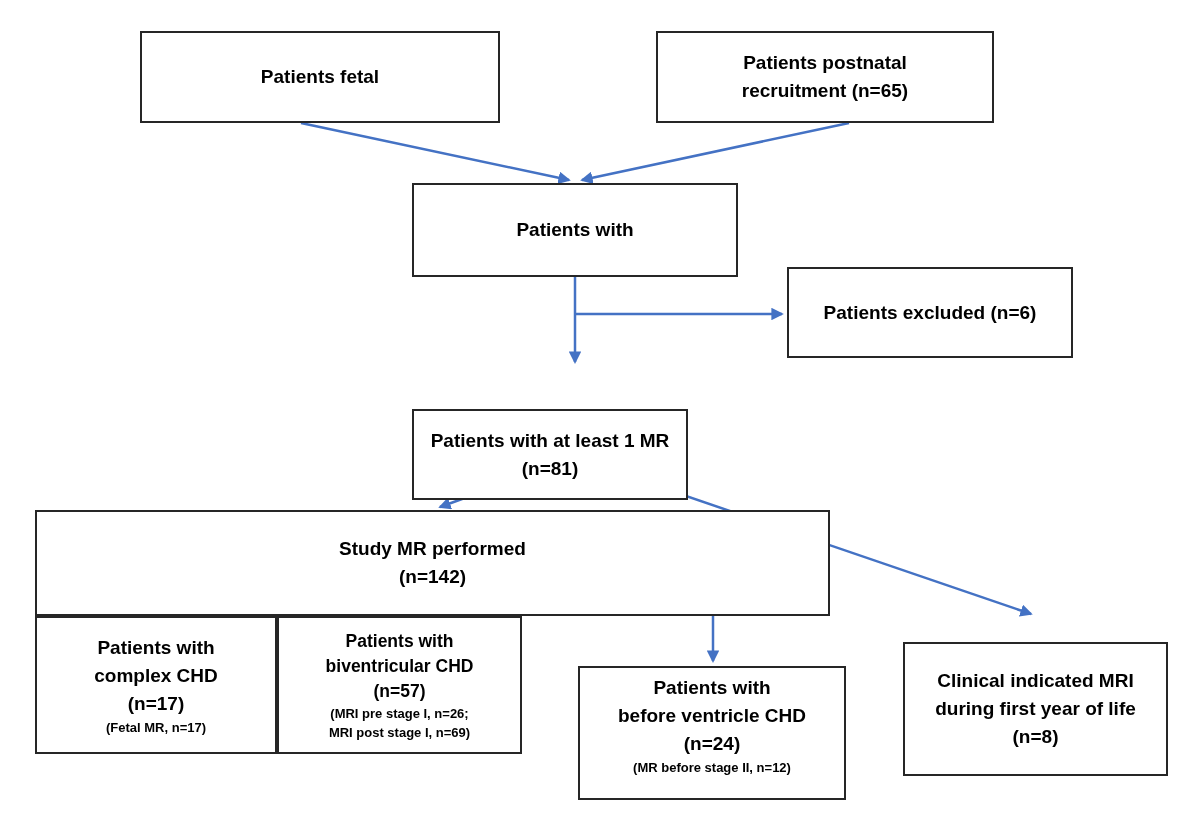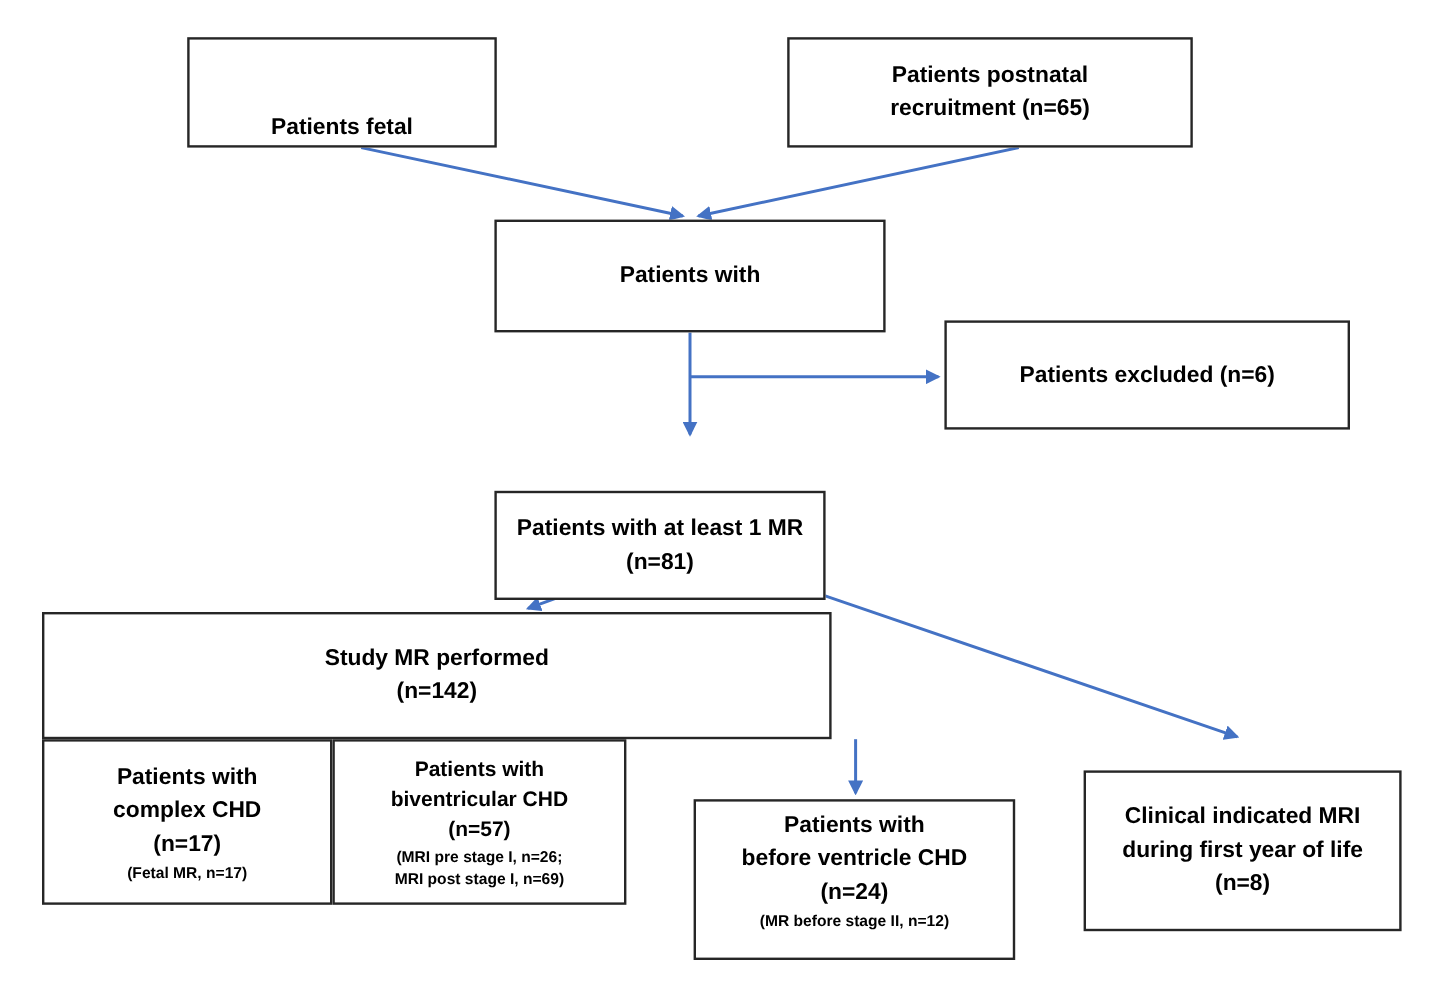--- a/index.html
+++ b/index.html
@@ -36,26 +36,26 @@
     flex-direction: column;
     align-items: center;
     justify-content: center;
     text-align: center;
     font-weight: 700;
   }
   .t19 { font-size: 19px; line-height: 28px; white-space: nowrap; }
   .t17 { font-size: 17.5px; line-height: 25px; white-space: nowrap; }
   .small { font-size: 13px; line-height: 19px; white-space: nowrap; }
 
-  #b-fetal        { left: 156px; top: 31px;  width: 258px; height: 92px; justify-content: flex-end; }
+  #b-fetal        { left: 140px; top: 31px;  width: 360px; height: 92px; }
   #b-postnatal    { left: 656px; top: 31px;  width: 338px; height: 92px; }
   #b-consent      { left: 412px; top: 183px; width: 326px; height: 94px; }
-  #b-excluded     { left: 787px; top: 267px; width: 338px; height: 91px; }
+  #b-excluded     { left: 787px; top: 267px; width: 286px; height: 91px; }
   #b-mr1          { left: 412px; top: 367px; width: 276px; height: 91px; margin-top: 42px; }
-  #b-study        { left: 35px;  top: 510px; width: 658px; height: 106px; }
+  #b-study        { left: 35px;  top: 510px; width: 795px; height: 106px; }
   #b-complex      { left: 35px;  top: 616px; width: 242px; height: 138px; }
   #b-biventricular{ left: 277px; top: 616px; width: 245px; height: 138px; }
   #b-single       { left: 578px; top: 666px; width: 268px; height: 134px; padding-bottom: 16px; }
   #b-clinical     { left: 903px; top: 642px; width: 265px; height: 134px; }
 </style>
 </head>
 <body>
 
 <div class="canvas">
 

